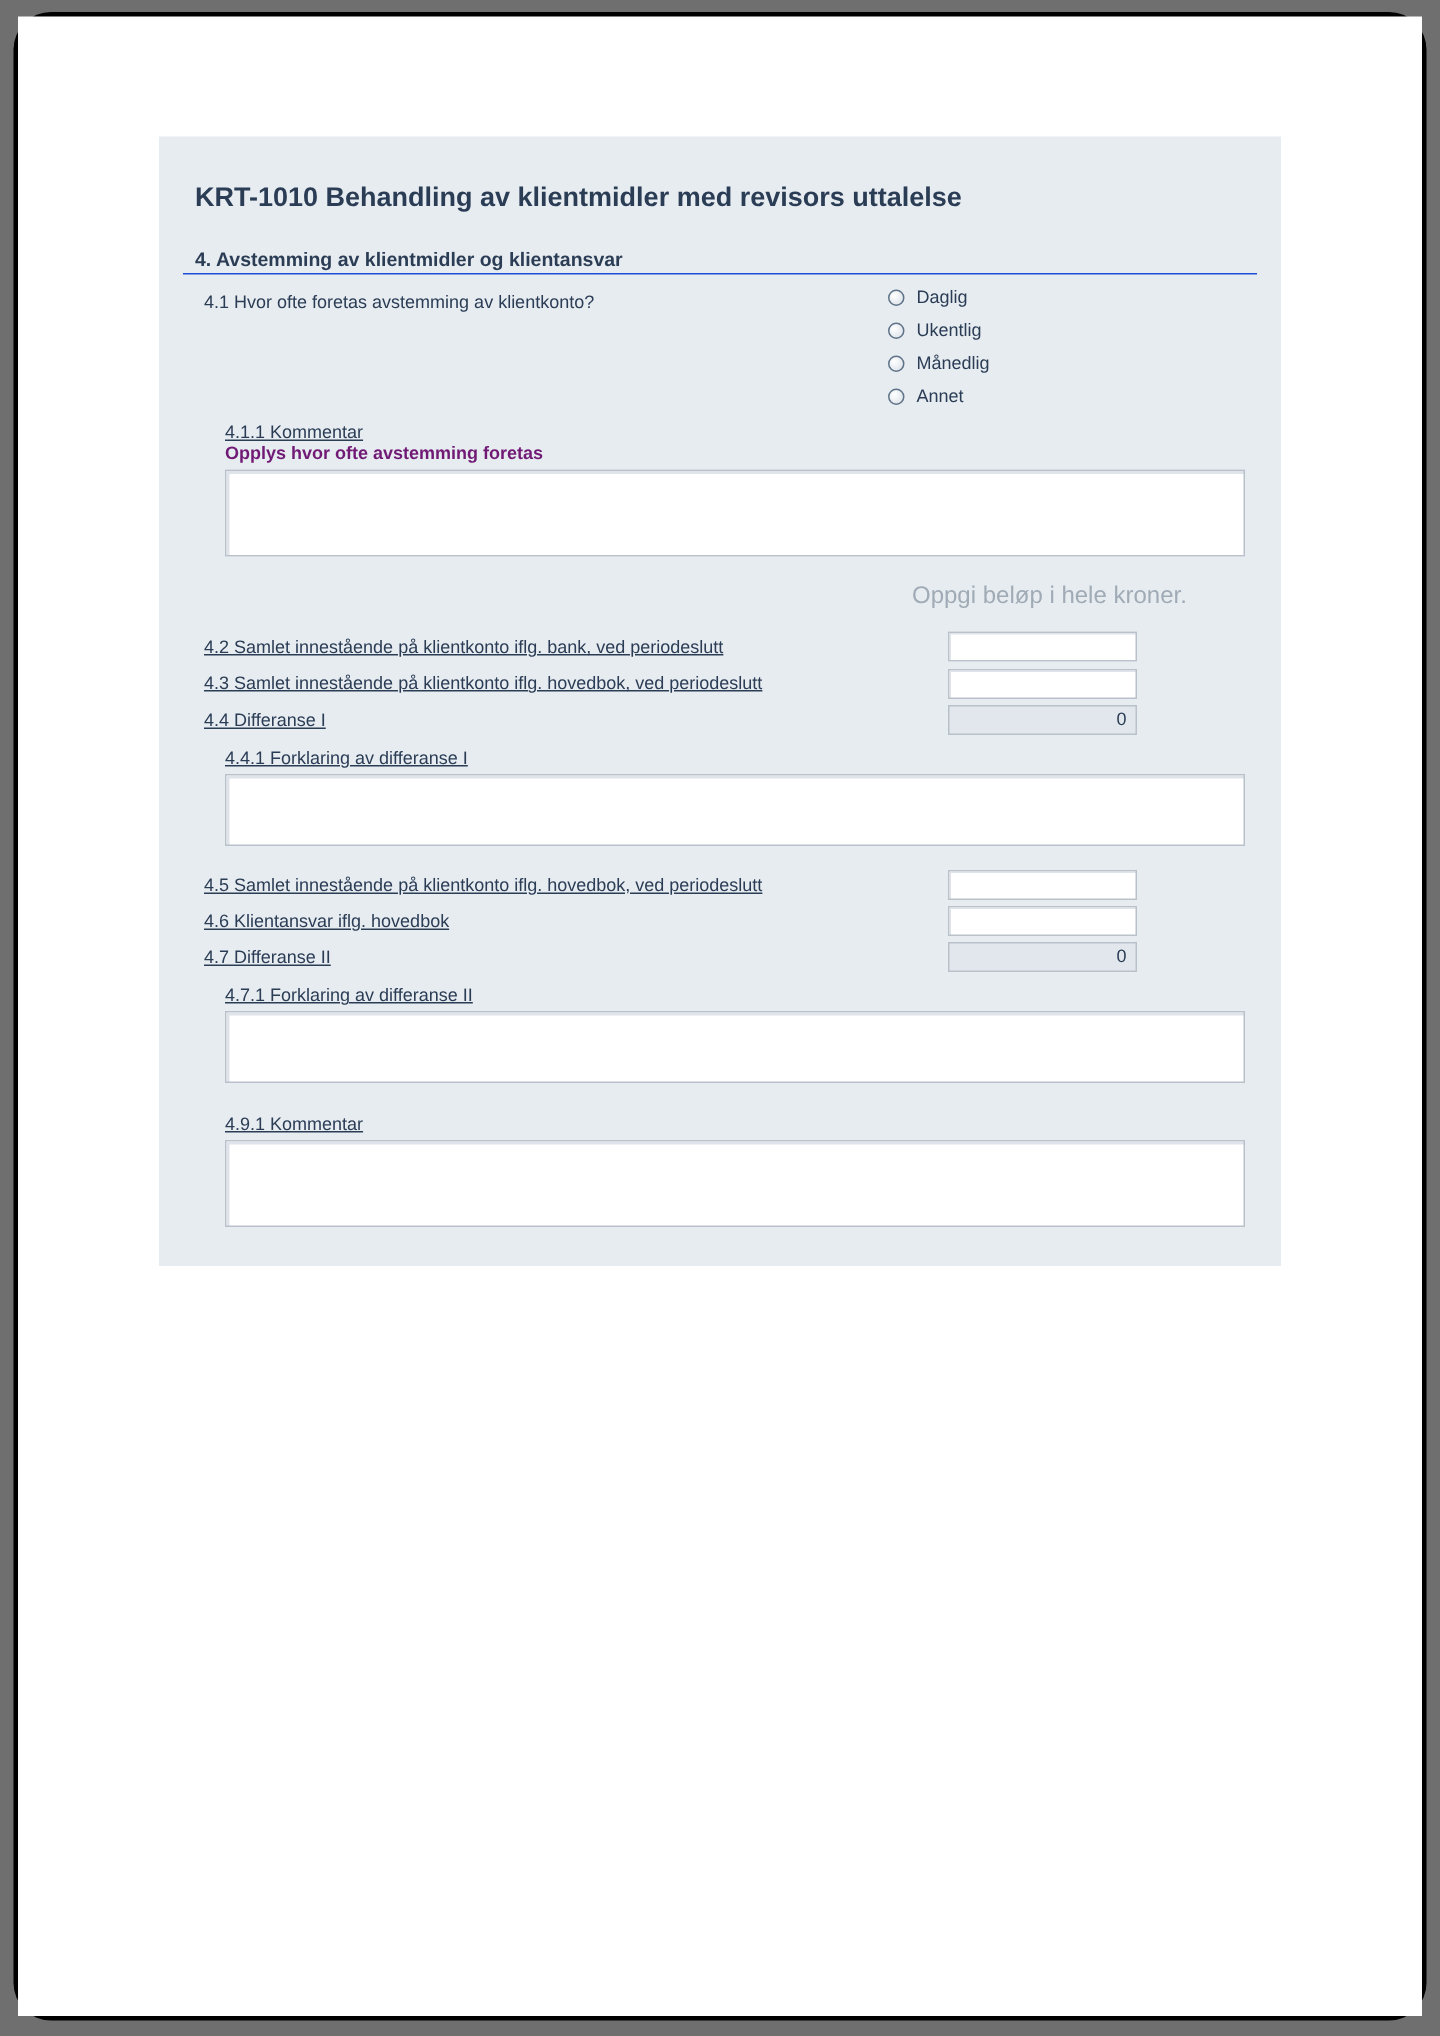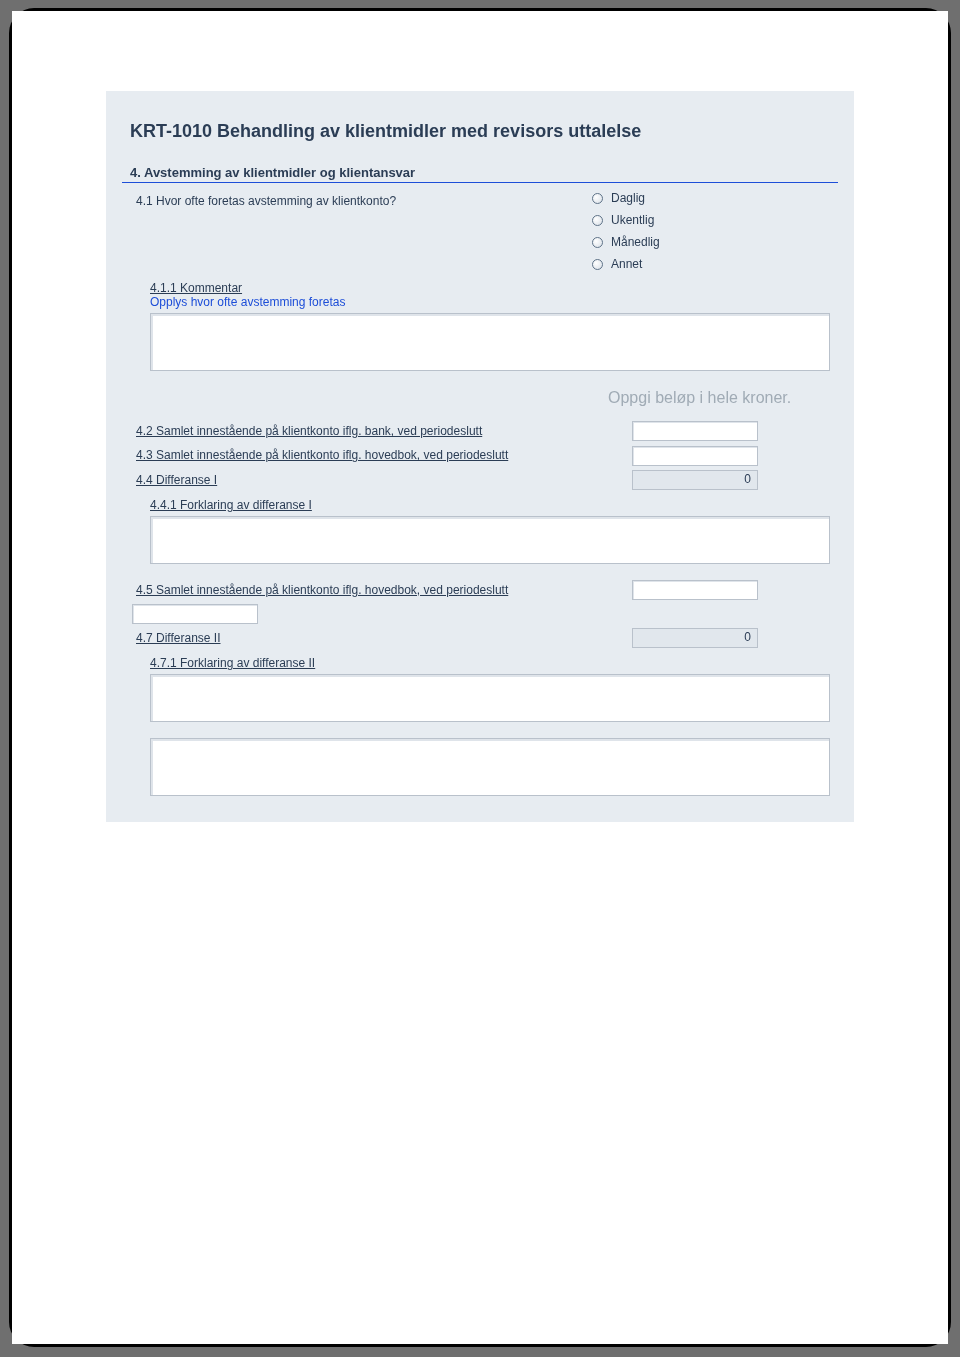--- a/index.html
+++ b/index.html
@@ -98,22 +98,23 @@
 .sub-label {
   padding-left: 28px;
   font-size: 12px;
   color: #2b3d55;
   margin-top: 8px;
   text-decoration: underline;
 }
 .sub-hint {
   padding-left: 28px;
   font-size: 12px;
-  color: #1d4ed8;
+  color: #701a75;
   margin-bottom: 4px;
+  font-weight: bold;
 }
 .textarea {
   margin: 4px 8px 6px 28px;
   height: 58px;
   background: #fff;
   border: 1px solid #b9c1cb;
   box-shadow: inset 2px 2px 0 #dfe4ea;
   box-sizing: border-box;
 }
 .textarea.tall {
@@ -227,37 +228,39 @@
         <div class="spacer-sm"></div>
 
         <div class="row-num">
           <div class="qcol-label">4.5 Samlet innestående på klientkonto iflg. hovedbok, ved periodeslutt</div>
           <div class="num-cell">
               <div class="num-input"></div>
             </div>
         </div>
 
         <div class="row-num">
+          <div class="qcol-label">4.6 Klientansvar iflg. hovedbok</div>
           <div class="num-cell">
               <div class="num-input"></div>
             </div>
         </div>
 
         <div class="row-num">
           <div class="qcol-label">4.7 Differanse II</div>
           <div class="num-cell">
               <div class="num-display">0</div>
             </div>
         </div>
 
         <div class="sub-label">4.7.1 Forklaring av differanse II</div>
         <div class="textarea tall"></div>
 
         <div class="spacer-sm"></div>
 
 
 
+        <div class="sub-label">4.9.1 Kommentar</div>
         <div class="textarea"></div>
 
       </div>
     </div>
   </div>
 </div>
 
 </body></html>

